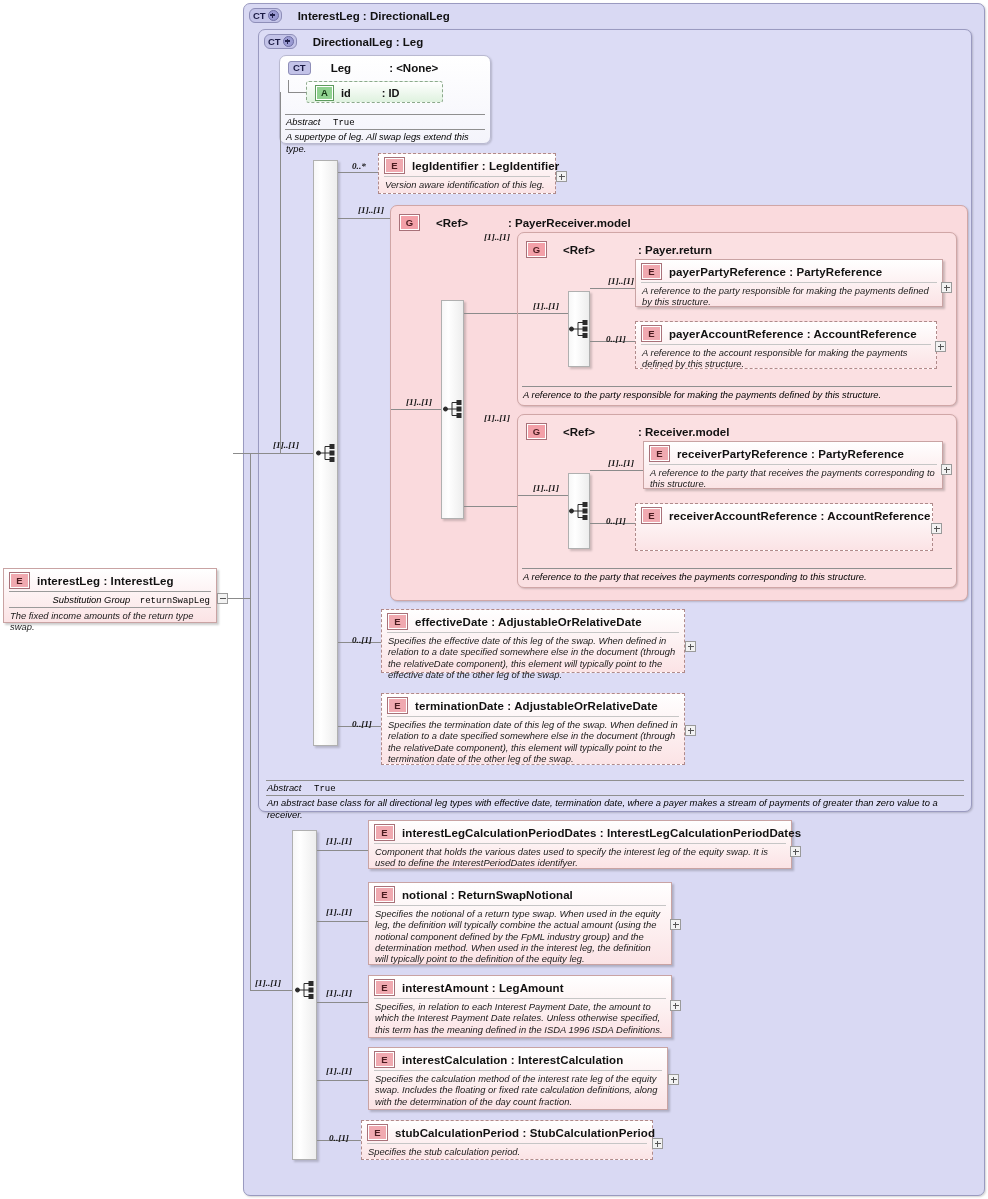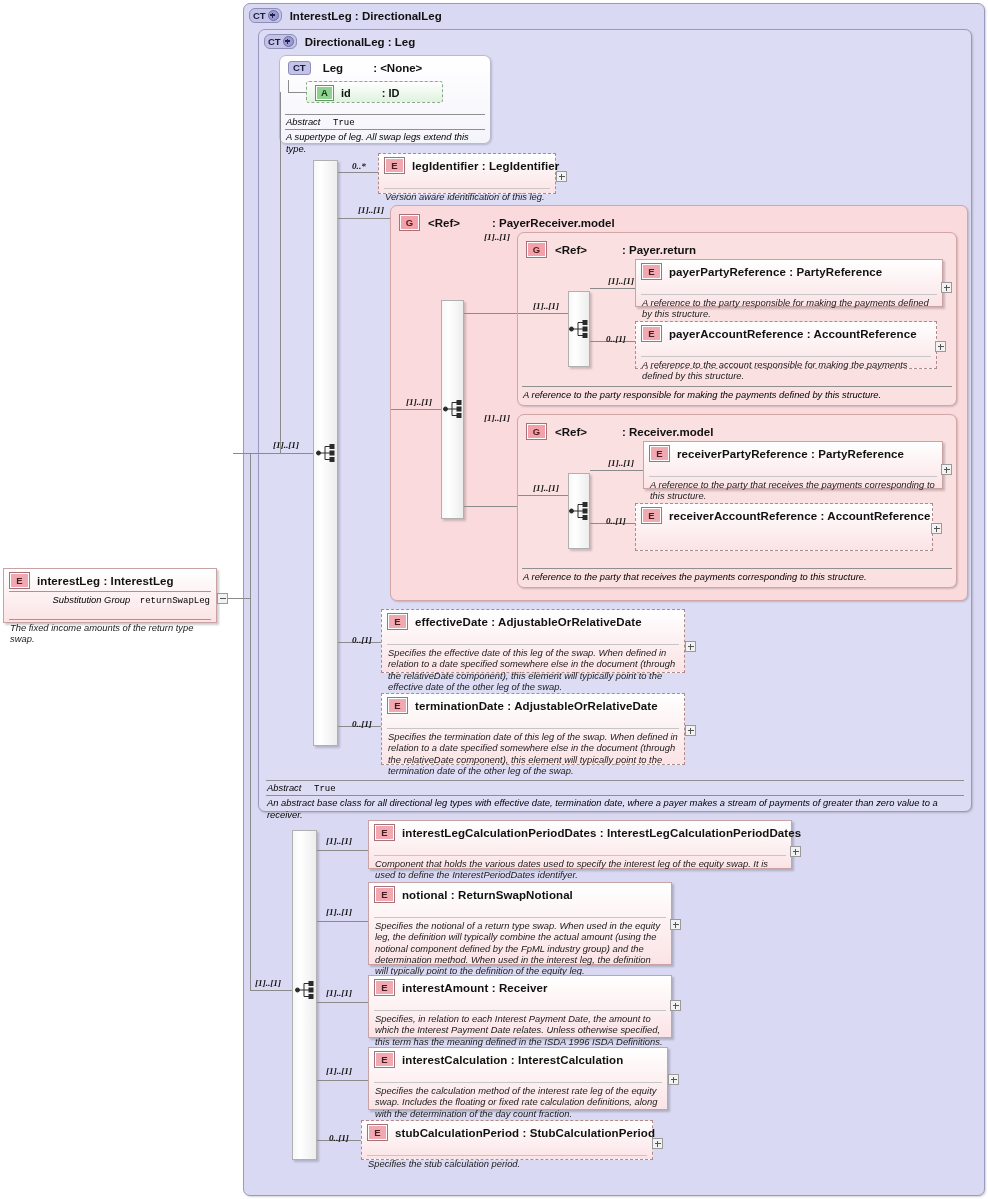--- a/index.html
+++ b/index.html
@@ -50,21 +50,21 @@
   }
   .ebox .hdr{
     display:flex;align-items:center;gap:7px;
     padding:3px 6px 2px 5px;
   }
   .ebox .titletxt{
     font-weight:bold;font-size:11.5px;letter-spacing:.1px;white-space:nowrap;color:#111;
   }
   .ebox .doc{
     border-top:1px solid #c6c6c6;
-    margin:12px 5px;
+    margin:0 5px;
     padding:2px 1px 3px 1px;
     font-style:italic;font-size:9.4px;line-height:11.3px;color:#1a1a1a;
   }
   .ebox .annorow{
     border-top:1px solid #9a9a9a;
     margin:0 5px;padding:2px 1px 1px 1px;
     font-size:9.4px;
     text-align:right;
   }
   .ebox .annorow .k{font-style:italic;}
@@ -104,21 +104,21 @@
 
   .ctplain{
     display:inline-flex;align-items:center;
     border:1px solid #8e8eb8;border-radius:3px;
     background:#c3c3e8;padding:1px 4px;height:14px;box-sizing:border-box;
   }
   .ctplain .lbl{font-weight:bold;font-size:9.5px;color:#1b1b44;line-height:1;}
 
   
   .frmhdr{
-    display:flex;align-items:center;gap:8px;
+    display:flex;align-items:center;gap:16px;
     padding:4px 0 0 6px;
   }
   .frmhdr .t{font-weight:bold;font-size:11.5px;color:#111;white-space:nowrap;}
 
   
   .attrbox{
     position:relative;
     border:1px dashed #8ca98c;
     background:linear-gradient(180deg,#ffffff 0%,#dff2df 100%);
     box-sizing:border-box;
@@ -463,21 +463,21 @@
     </div>
     <div class="doc">Specifies the notional of a return type swap. When used in the equity leg, the definition will typically combine the actual amount (using the notional component defined by the FpML industry group) and the determination method. When used in the interest leg, the definition will typically point to the definition of the equity leg.</div>
   </div>
   <div class="expander plus" style="left:670px;top:919px;"></div>
 
   <div class="hline" style="left:317px;top:1002px;width:53px;"></div>
   <div class="card" style="left:326px;top:988px;">[1]..[1]</div>
   <div class="abs ebox" style="left:368px;top:975px;width:304px;height:63px;">
     <div class="hdr">
       <span class="badge e">E</span>
-      <span class="titletxt">interestAmount : Receiver</span>
+      <span class="titletxt">interestAmount : LegAmount</span>
     </div>
     <div class="doc">Specifies, in relation to each Interest Payment Date, the amount to which the Interest Payment Date relates. Unless otherwise specified, this term has the meaning defined in the ISDA 1996 ISDA Definitions.</div>
   </div>
   <div class="expander plus" style="left:670px;top:1000px;"></div>
 
   <div class="hline" style="left:317px;top:1080px;width:53px;"></div>
   <div class="card" style="left:326px;top:1066px;">[1]..[1]</div>
   <div class="abs ebox" style="left:368px;top:1047px;width:300px;height:63px;">
     <div class="hdr">
       <span class="badge e">E</span>

